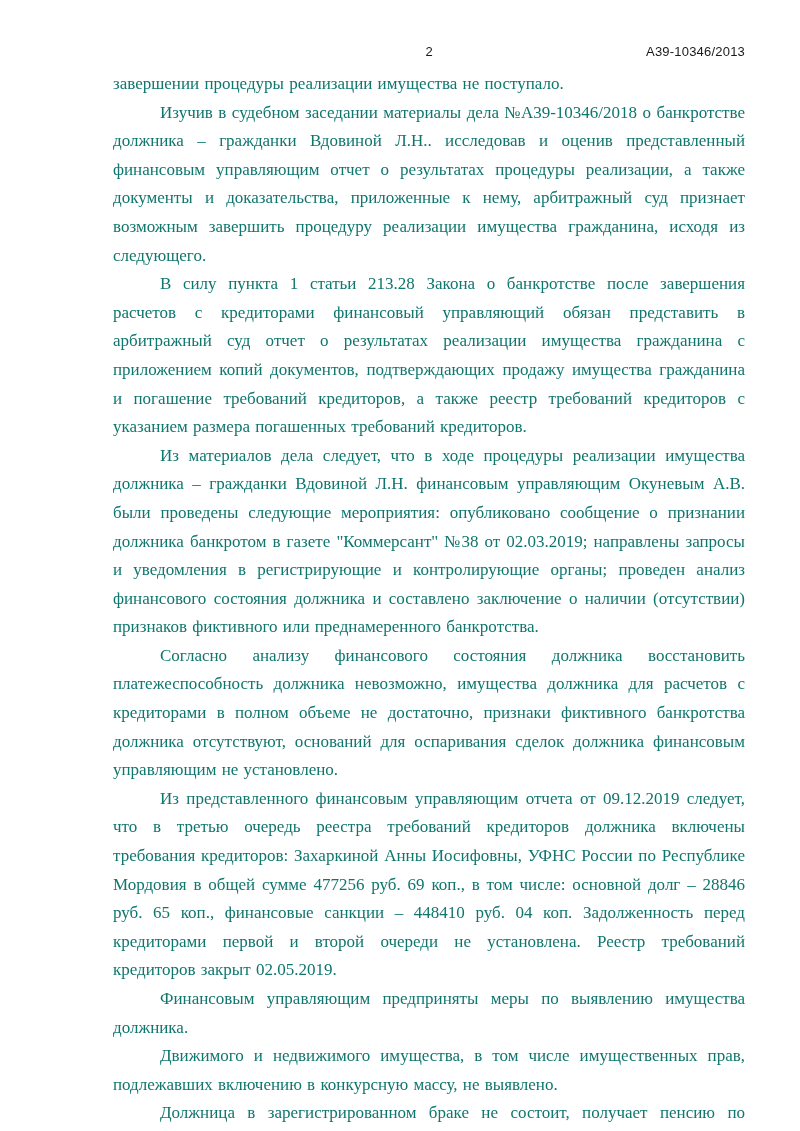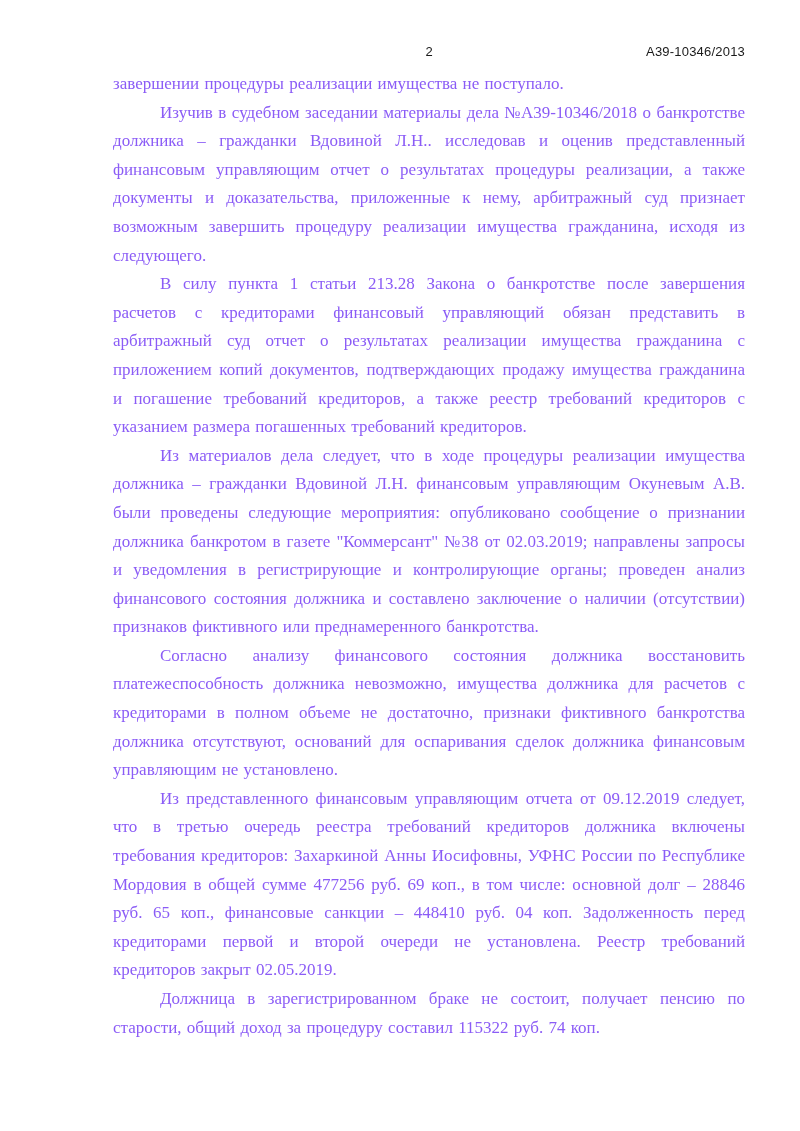--- a/index.html
+++ b/index.html
@@ -43,21 +43,21 @@
     left: 113px;
     right: 55px;
   }
   .content p {
     margin: 0;
     font-family: "Liberation Serif", serif;
     font-size: 17px;
     line-height: 28.6px;
     text-align: justify;
     text-indent: 47px;
-    color: #8b5cf6;
+    color: #0f766e;
     word-spacing: 1px;
   }
   .content p.continuation {
     text-indent: 0;
   }
 </style>
 </head>
 <body>
 
 <div class="page">
@@ -67,16 +67,18 @@
     <span class="case-number">А39-10346/2013</span>
   </div>
 
   <div class="content">
     <p class="continuation">завершении процедуры реализации имущества не поступало.</p>
     <p>Изучив в судебном заседании материалы дела №А39-10346/2018 о банкротстве должника – гражданки Вдовиной Л.Н.. исследовав и оценив представленный финансовым управляющим отчет о результатах процедуры реализации, а также документы и доказательства, приложенные к нему, арбитражный суд признает возможным завершить процедуру реализации имущества  гражданина, исходя из следующего.</p>
     <p>В силу пункта 1 статьи 213.28 Закона о банкротстве после завершения расчетов с кредиторами финансовый управляющий обязан представить в арбитражный суд отчет о результатах реализации имущества гражданина с приложением копий документов, подтверждающих продажу имущества гражданина и погашение требований кредиторов, а также реестр требований кредиторов с указанием размера погашенных требований кредиторов.</p>
     <p>Из материалов дела следует, что в ходе процедуры реализации имущества должника – гражданки Вдовиной Л.Н. финансовым управляющим Окуневым А.В. были проведены следующие мероприятия: опубликовано сообщение о признании должника банкротом в газете "Коммерсант" №38 от 02.03.2019; направлены запросы и уведомления в регистрирующие и контролирующие органы; проведен анализ финансового состояния должника и составлено заключение о наличии (отсутствии) признаков фиктивного или преднамеренного банкротства.</p>
     <p>Согласно анализу финансового состояния должника восстановить платежеспособность должника невозможно, имущества должника для расчетов с кредиторами в полном объеме не достаточно, признаки фиктивного банкротства должника отсутствуют, оснований для оспаривания сделок должника финансовым управляющим не установлено.</p>
     <p>Из представленного финансовым управляющим отчета от 09.12.2019 следует, что в третью очередь реестра требований кредиторов должника включены требования кредиторов: Захаркиной Анны Иосифовны, УФНС России по Республике Мордовия в общей сумме 477256 руб. 69 коп., в том числе: основной долг – 28846 руб. 65 коп., финансовые санкции – 448410 руб. 04 коп. Задолженность перед кредиторами первой и второй очереди не установлена. Реестр требований кредиторов закрыт 02.05.2019.</p>
+    <p>Финансовым управляющим предприняты меры по выявлению имущества должника.</p>
+    <p>Движимого и недвижимого имущества, в том числе имущественных прав, подлежавших включению  в конкурсную массу, не выявлено.</p>
     <p>Должница в зарегистрированном браке не состоит, получает пенсию по старости, общий доход за процедуру составил 115322 руб. 74 коп.</p>
   </div>
 
 </div>
 
 </body></html>

